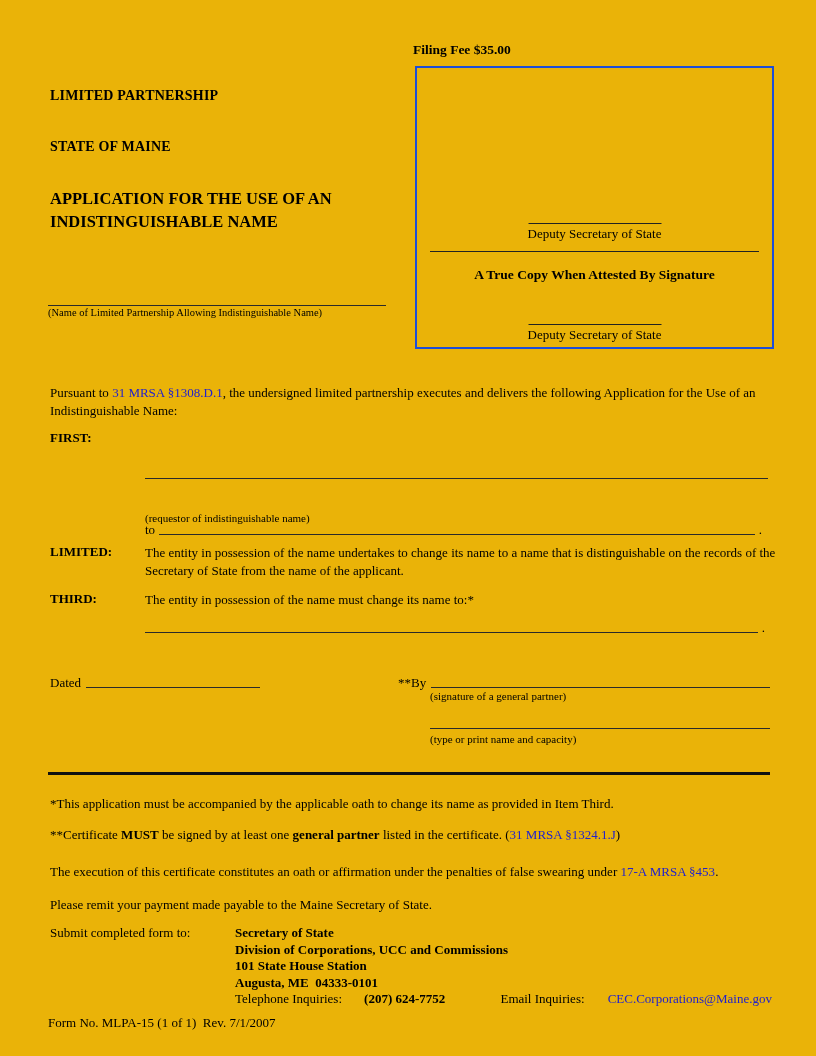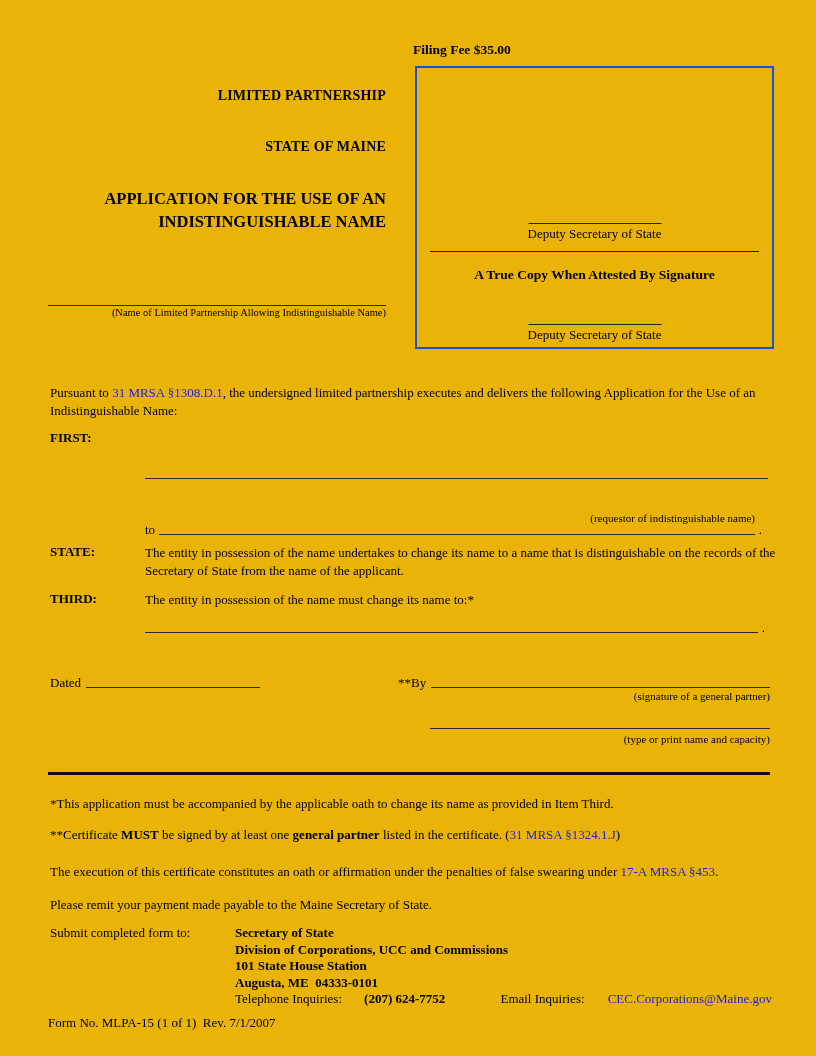--- a/index.html
+++ b/index.html
@@ -5,24 +5,24 @@
   html,body{margin:0;padding:0;background:#fff;}
   .page{
     position:relative; width:816px; height:1056px; background:#eab308;
     font-family:"Liberation Serif", serif; font-size:13px; color:#000;
     overflow:hidden; margin:0 auto;padding-left:34px;
   }
   .abs{position:absolute;}
   .b{font-weight:bold;}
   .link{color:#2222cc; text-decoration:none; cursor:pointer;}
   .fill-line{border-bottom:1px solid #2a2a2a;}
-  .cap{font-size:11px; text-align:right; color:#000;}
+  .cap{font-size:11px; text-align:left; color:#000;}
 
   
-  .hdr-left{left:50px; top:88px; width:336px; text-align:right;}
+  .hdr-left{left:50px; top:88px; width:336px; text-align:left;}
   .hdr-line1{font-size:14px; font-weight:bold; letter-spacing:.2px;}
   .hdr-line2{font-size:14px; font-weight:bold; margin-top:35px; letter-spacing:.2px;}
   .hdr-title{font-size:16.5px; font-weight:bold; margin-top:32px; line-height:23px;}
 
   
   .filing-fee{left:413px; top:42px; font-size:13.5px; font-weight:bold;}
   .attest-box{left:415px; top:66px; width:359px; height:283px; border:2px solid #1d4ed8; box-sizing:border-box;}
   .attest-box .sig-line{position:absolute; left:50%; transform:translateX(-50%); width:133px; border-bottom:1px solid #222; height:0;}
   .attest-box .sig-label{position:absolute; left:0; width:100%; text-align:center; font-size:13px;}
   .box-divider{position:absolute; top:183px; left:13px; right:13px; border-top:1px solid #222; height:0;}
@@ -117,21 +117,21 @@
   </div>
   <div class="abs fill-line line1-field"></div>
   <div class="abs to-row">
     <span class="to-label">to</span>
     <span class="fill-line"></span>
     <span class="dot">.</span>
   </div>
   <div class="abs cap requestor-cap">(requestor of indistinguishable name)</div>
 
   <div class="abs item item-second">
-    <div class="label">STATE:</div>
+    <div class="label">LIMITED:</div>
     <div class="text">The entity in possession of the name undertakes to change its name to a name that is distinguishable on the records of the Secretary of State from the name of the applicant.</div>
   </div>
 
   <div class="abs item item-third">
     <div class="label">THIRD:</div>
     <div class="text">The entity in possession of the name must change its name to:*</div>
   </div>
   <div class="abs line2-row">
     <span class="fill-line"></span>
     <span class="dot">.</span>

